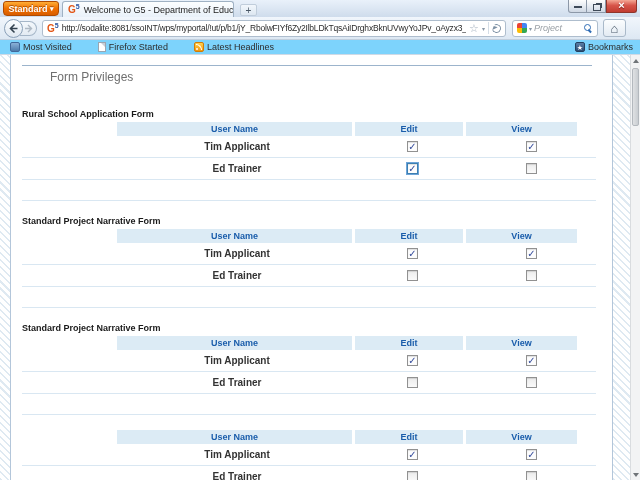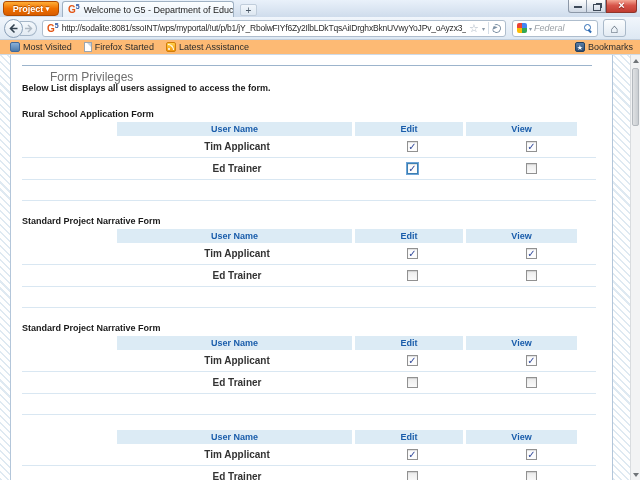--- a/index.html
+++ b/index.html
@@ -75,22 +75,22 @@
   .magnifier::before { content: ""; position: absolute; left: 1px; top: 1px; width: 5px;
     height: 5px; border: 1.5px solid #2f6cb5; border-radius: 50%; }
   .magnifier::after { content: ""; position: absolute; left: 6px; top: 6px; width: 4px;
     height: 1.5px; background: #2f6cb5; transform: rotate(45deg); transform-origin: 0 0; }
   .home-btn { margin-left: 5px; width: 23px; height: 18px; border-radius: 3px;
     border: 1px solid #a9b9c9; background: linear-gradient(#fbfdfe, #e3ebf3);
     display: flex; align-items: center; justify-content: center; flex: none;
     font-size: 13px; color: #4a5a6a; font-weight: bold; line-height: 1; }
 
   
-  .bookmarksbar { height: 15px; background: #fdba74; border-bottom: 1px solid #cfdae6;
-    display: flex; align-items: center; padding: 0 7px; gap: 6px; font-size: 9px; color: #2c2c2c; }
+  .bookmarksbar { height: 15px; background: #7dd3fc; border-bottom: 1px solid #cfdae6;
+    display: flex; align-items: center; padding: 0 7px; gap: 20px; font-size: 9px; color: #2c2c2c; }
   .bm-item { display: flex; align-items: center; gap: 3px; padding: 0 3px; }
   .mv-icon { width: 10px; height: 10px; border-radius: 2px;
     background: linear-gradient(#8ab0d8, #4d7bab); border: 1px solid #41689a; }
   .page-icon { width: 8px; height: 10px; background: #fff; border: 1px solid #9aa5b1;
     position: relative; }
   .page-icon::after { content: ""; position: absolute; right: 0; top: 0;
     border: 2px solid #c7d0d9; border-left-color: transparent; border-bottom-color: transparent; }
   .feed-icon { width: 10px; height: 10px; border-radius: 2px; position: relative;
     background: linear-gradient(#ffd24d, #f2960d); border: 1px solid #d07c08; }
   .feed-icon::before { content: ""; position: absolute; left: 1px; bottom: 1px; width: 2px;
@@ -157,21 +157,21 @@
     background: linear-gradient(90deg, #dfe1e3, #c9cdd1); border: 1px solid #b3b8bd;
     border-radius: 2px; }
 </style>
 </head>
 <body>
 
 <div class="window">
 
   <div class="titlebar">
     <div class="fx-btn">
-      <span>Project</span>
+      <span>Standard</span>
       <span class="caret">▾</span>
     </div>
     <div class="tab">
       <span class="g5"><span>G</span><sup>5</sup></span>
       <span>Welcome to G5 - Department of Educati...</span>
     </div>
     <div class="newtab">+</div>
     <div class="wincontrols">
       <div class="winbtn min"></div>
       <div class="winbtn restore"></div>
@@ -194,52 +194,51 @@
       <span class="g5"><span>G</span><sup>5</sup></span>
       <span class="url-text">http://sodalite:8081/ssoINT/wps/myportal/!ut/p/b1/jY_RbolwFIYf6Zy2IlbLDkTqsAiIDrghxBknUVwyYoJPv_oAyzx3_5</span>
       <span class="star-icon">☆</span>
       <span class="dd-caret">▾</span>
       <span class="divider"></span>
       <span class="reload-icon"></span>
     </div>
     <div class="searchbox">
       <span class="google-logo"></span>
       <span class="dd-caret">▾</span>
-      <span class="search-text">Federal</span>
+      <span class="search-text">Project</span>
       <span class="magnifier"></span>
     </div>
     <div class="home-btn">⌂</div>
   </div>
 
   <div class="bookmarksbar">
     <div class="bm-item">
       <span class="mv-icon"></span>
       <span>Most Visited</span>
     </div>
     <div class="bm-item">
       <span class="page-icon"></span>
       <span>Firefox Started</span>
     </div>
     <div class="bm-item">
       <span class="feed-icon"></span>
-      <span>Latest Assistance</span>
+      <span>Latest Headlines</span>
     </div>
     <div class="bm-spacer"></div>
     <div class="bookmarks-btn">
       <span class="bmk-icon">★</span>
       <span>Bookmarks</span>
     </div>
   </div>
 
   <div class="viewport">
     <div class="hatch left"></div>
     <div class="content">
       <div class="topline"></div>
       <div class="page-heading">Form Privileges</div>
-      <div class="page-desc">Below List displays all users assigned to access the form.</div>
       <div class="sections">
   <div class="section">
     <div class="section-title">Rural School Application Form</div>
     <div class="ptable">
       <div class="thead">
         <div class="th c0"></div>
         <div class="th c1">User Name</div>
         <div class="th c2">Edit</div>
         <div class="th c3">View</div>
       </div>

